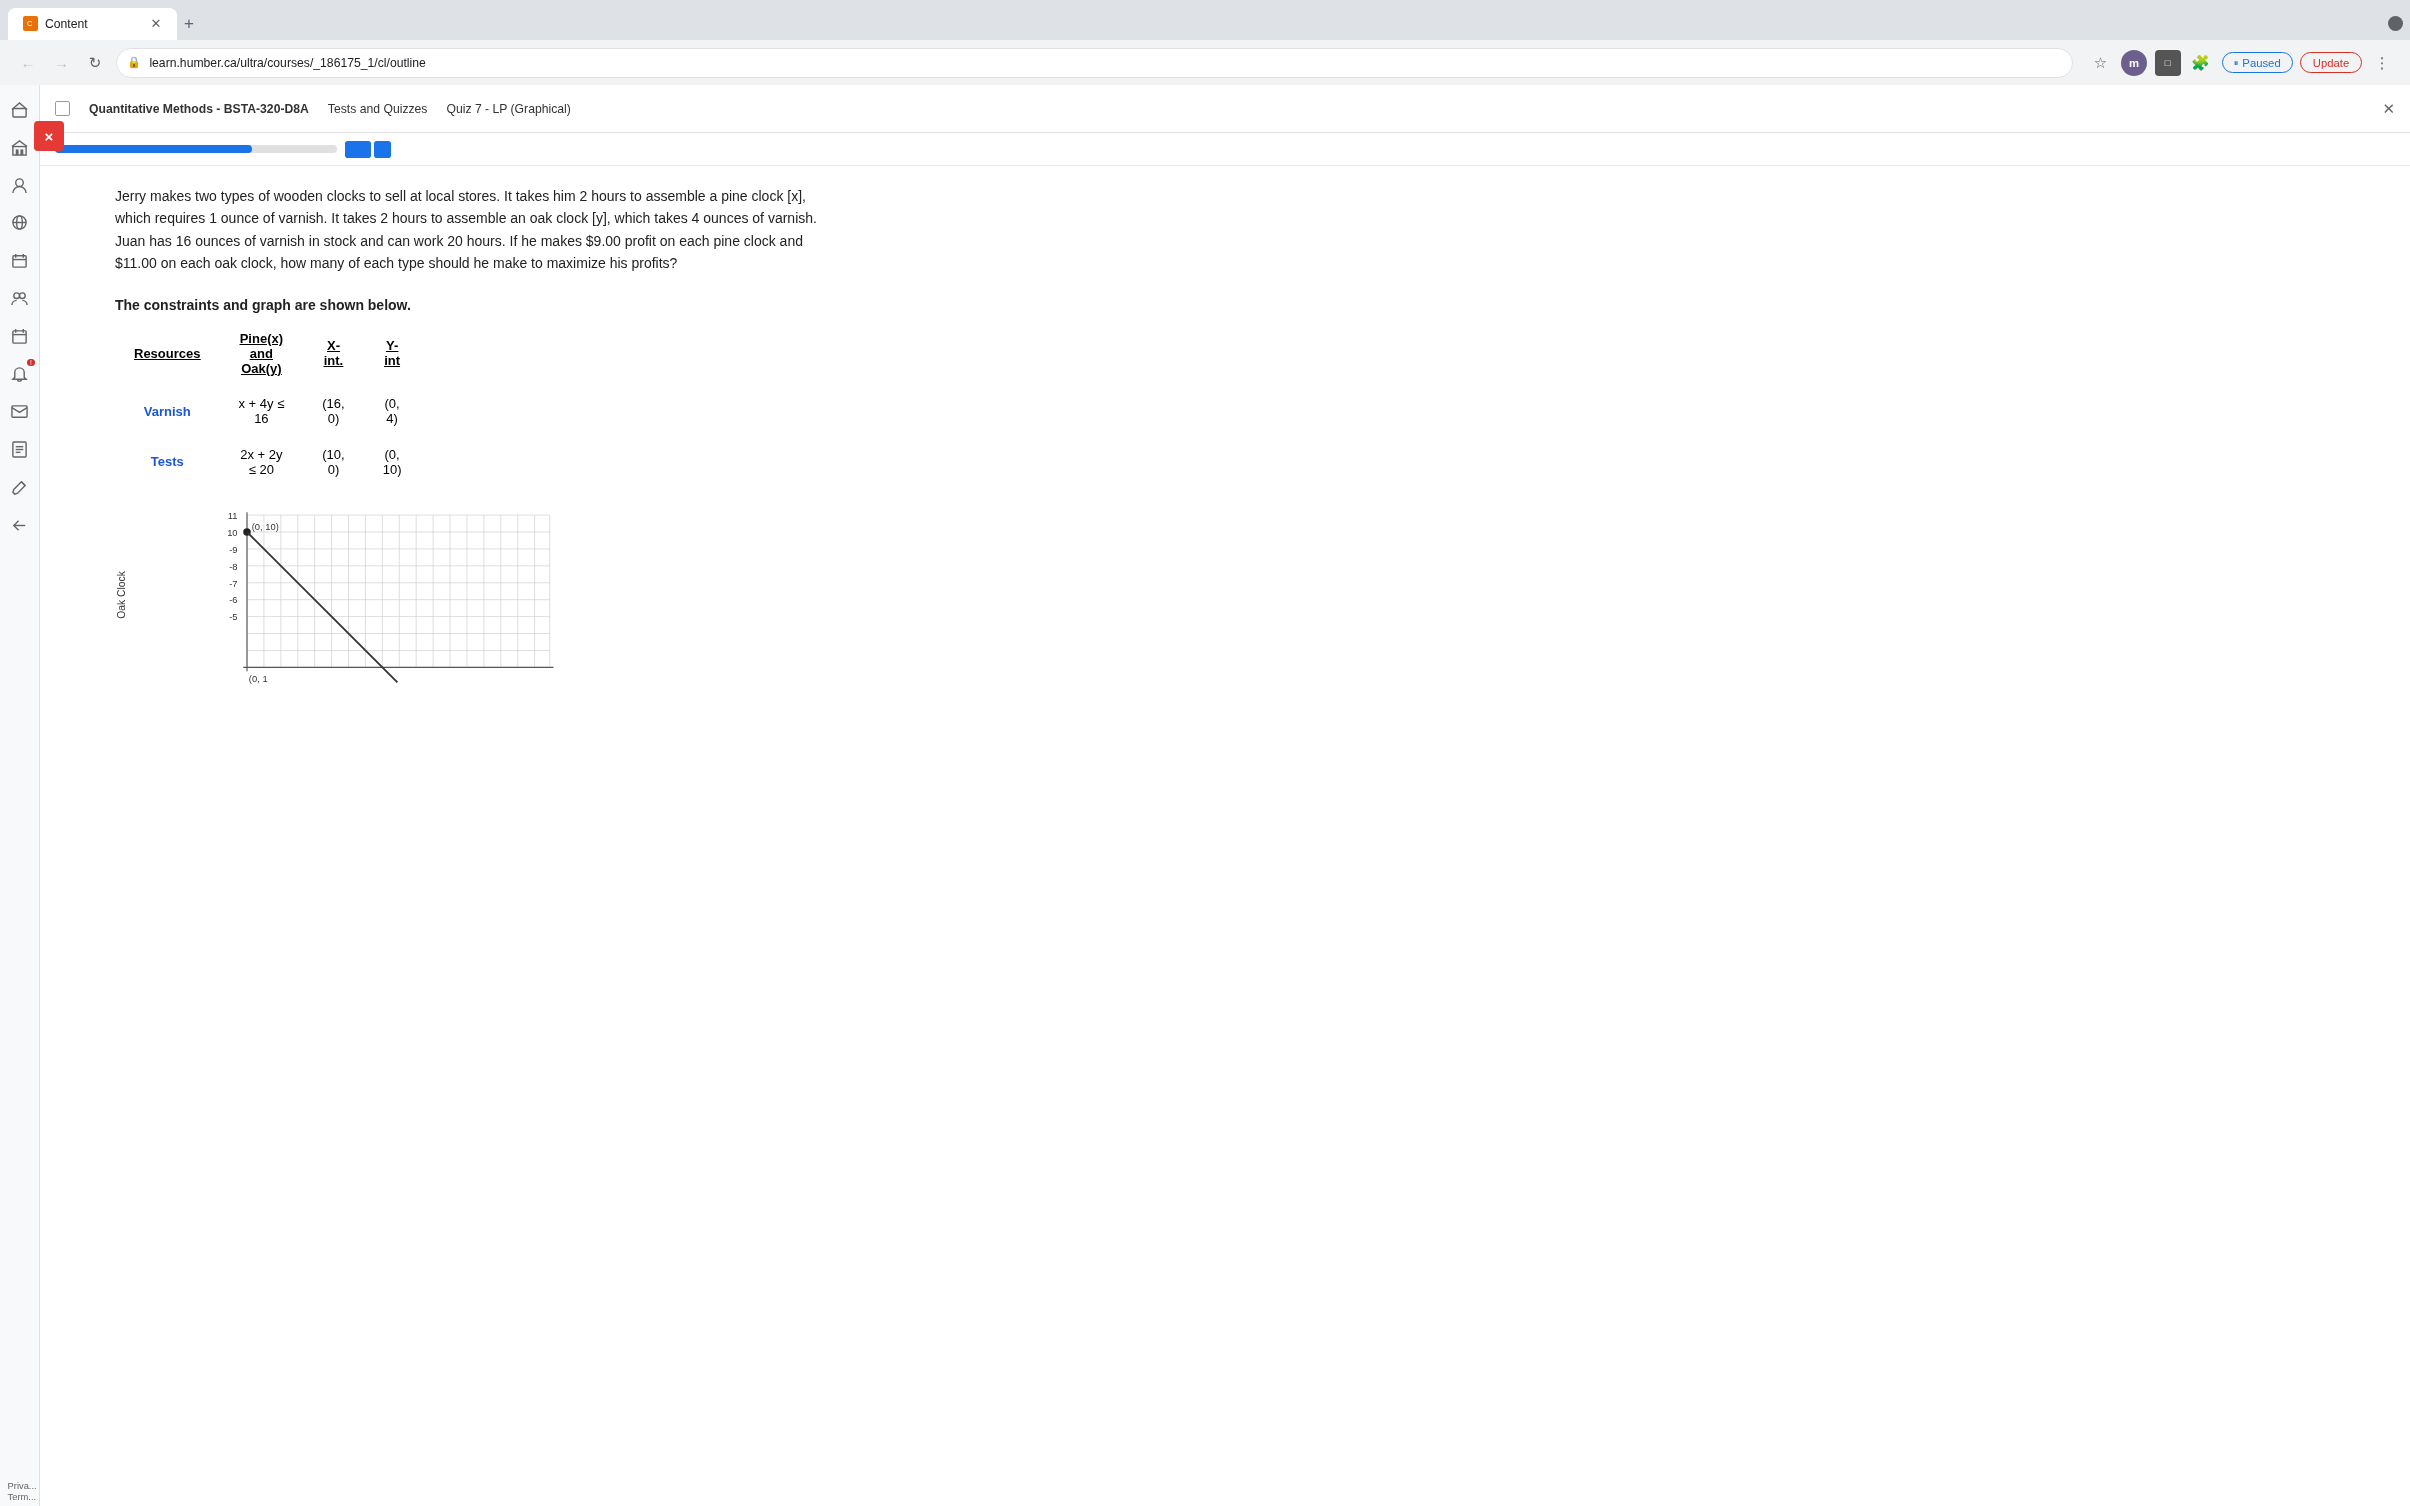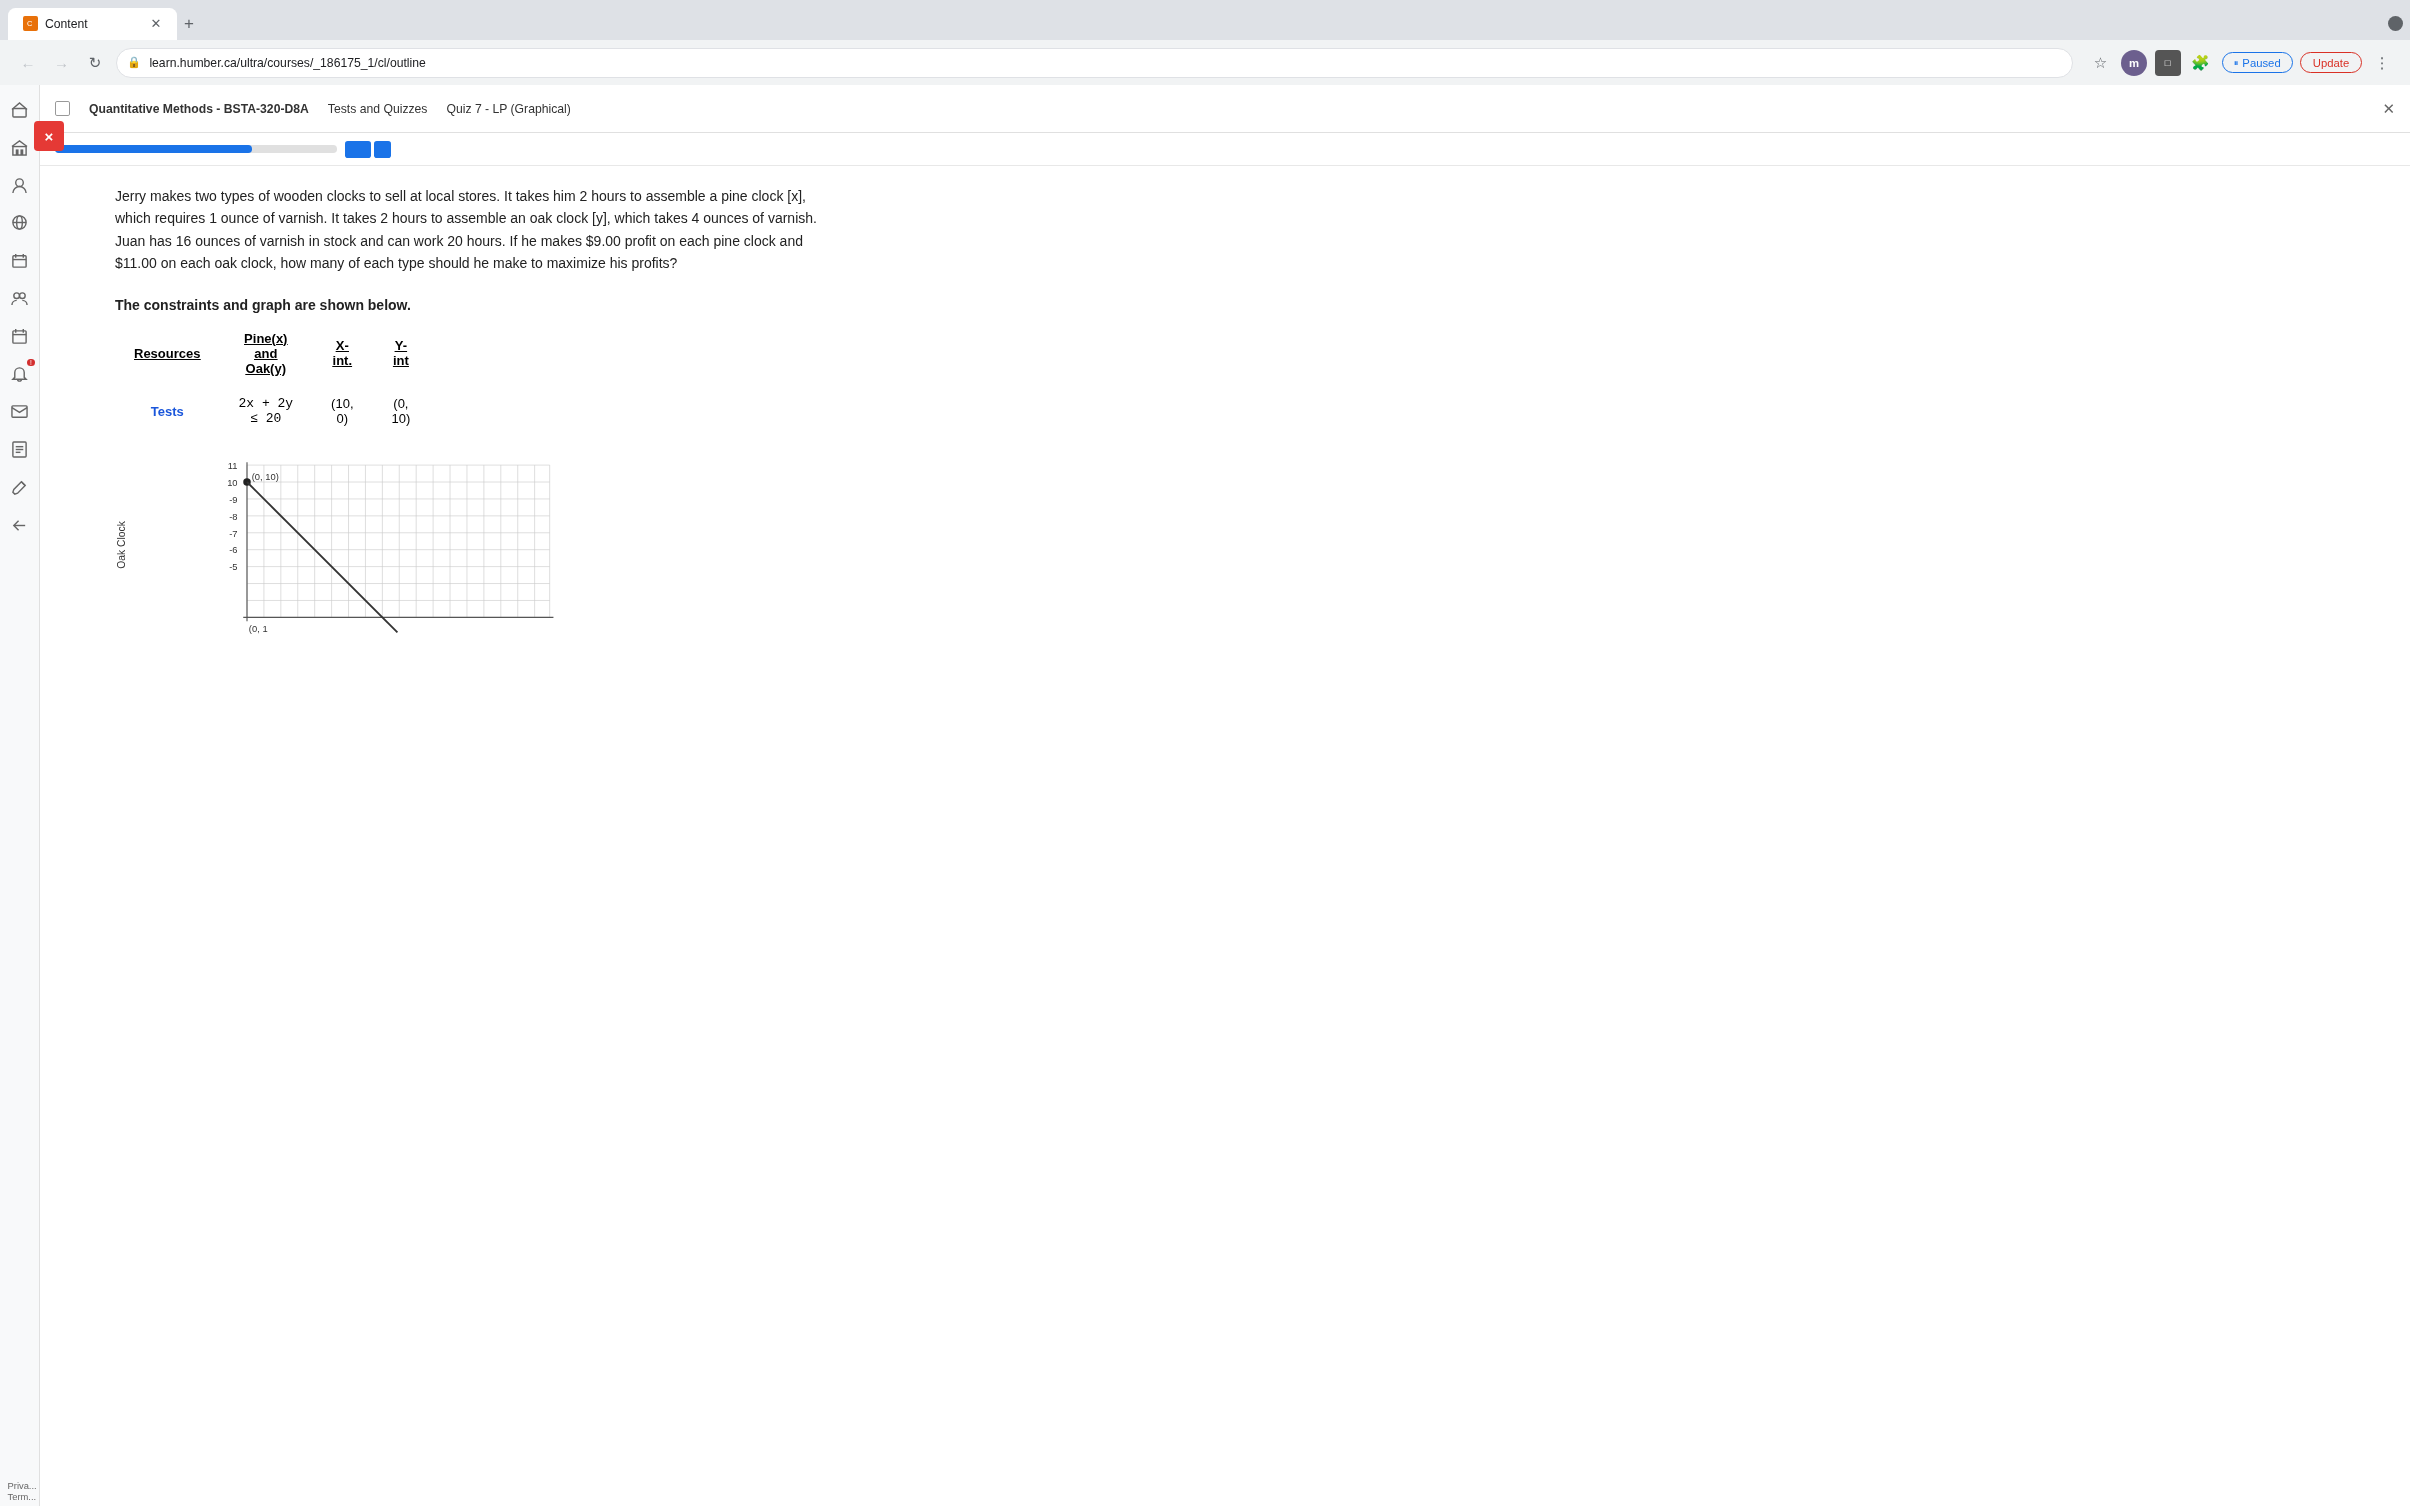--- a/index.html
+++ b/index.html
@@ -246,22 +246,28 @@
               <th>
                 <u>X-<br>int.</u>
               </th>
               <th>
                 <u>Y-<br>int</u>
               </th>
             </tr>
           </thead>
           <tbody>
             <tr>
+              <td class="td-resources td-blue" style="color:#1a56db;font-weight:600;padding-top:15px;">Varnish</td>
+              <td style="padding-top:15px;">x + 4y ≤<br>16</td>
+              <td style="padding-top:15px;">(16,<br>0)</td>
+              <td style="padding-top:15px;">(0,<br>4)</td>
+            </tr>
+            <tr>
               <td class="td-resources td-blue" style="color:#1a56db;font-weight:600;padding-top:15px;">Tests</td>
-              <td style="padding-top:15px;font-family:Liberation Mono, monospace;">2x + 2y<br>≤ 20</td>
+              <td style="padding-top:15px;">2x + 2y<br>≤ 20</td>
               <td style="padding-top:15px;">(10,<br>0)</td>
               <td style="padding-top:15px;">(0,<br>10)</td>
             </tr>
           </tbody>
         </table>
       </div>
 
       <div class="graph-container">
         <svg width="452" height="188" viewBox="0 0 480 200" style="font-size:14px">
 

